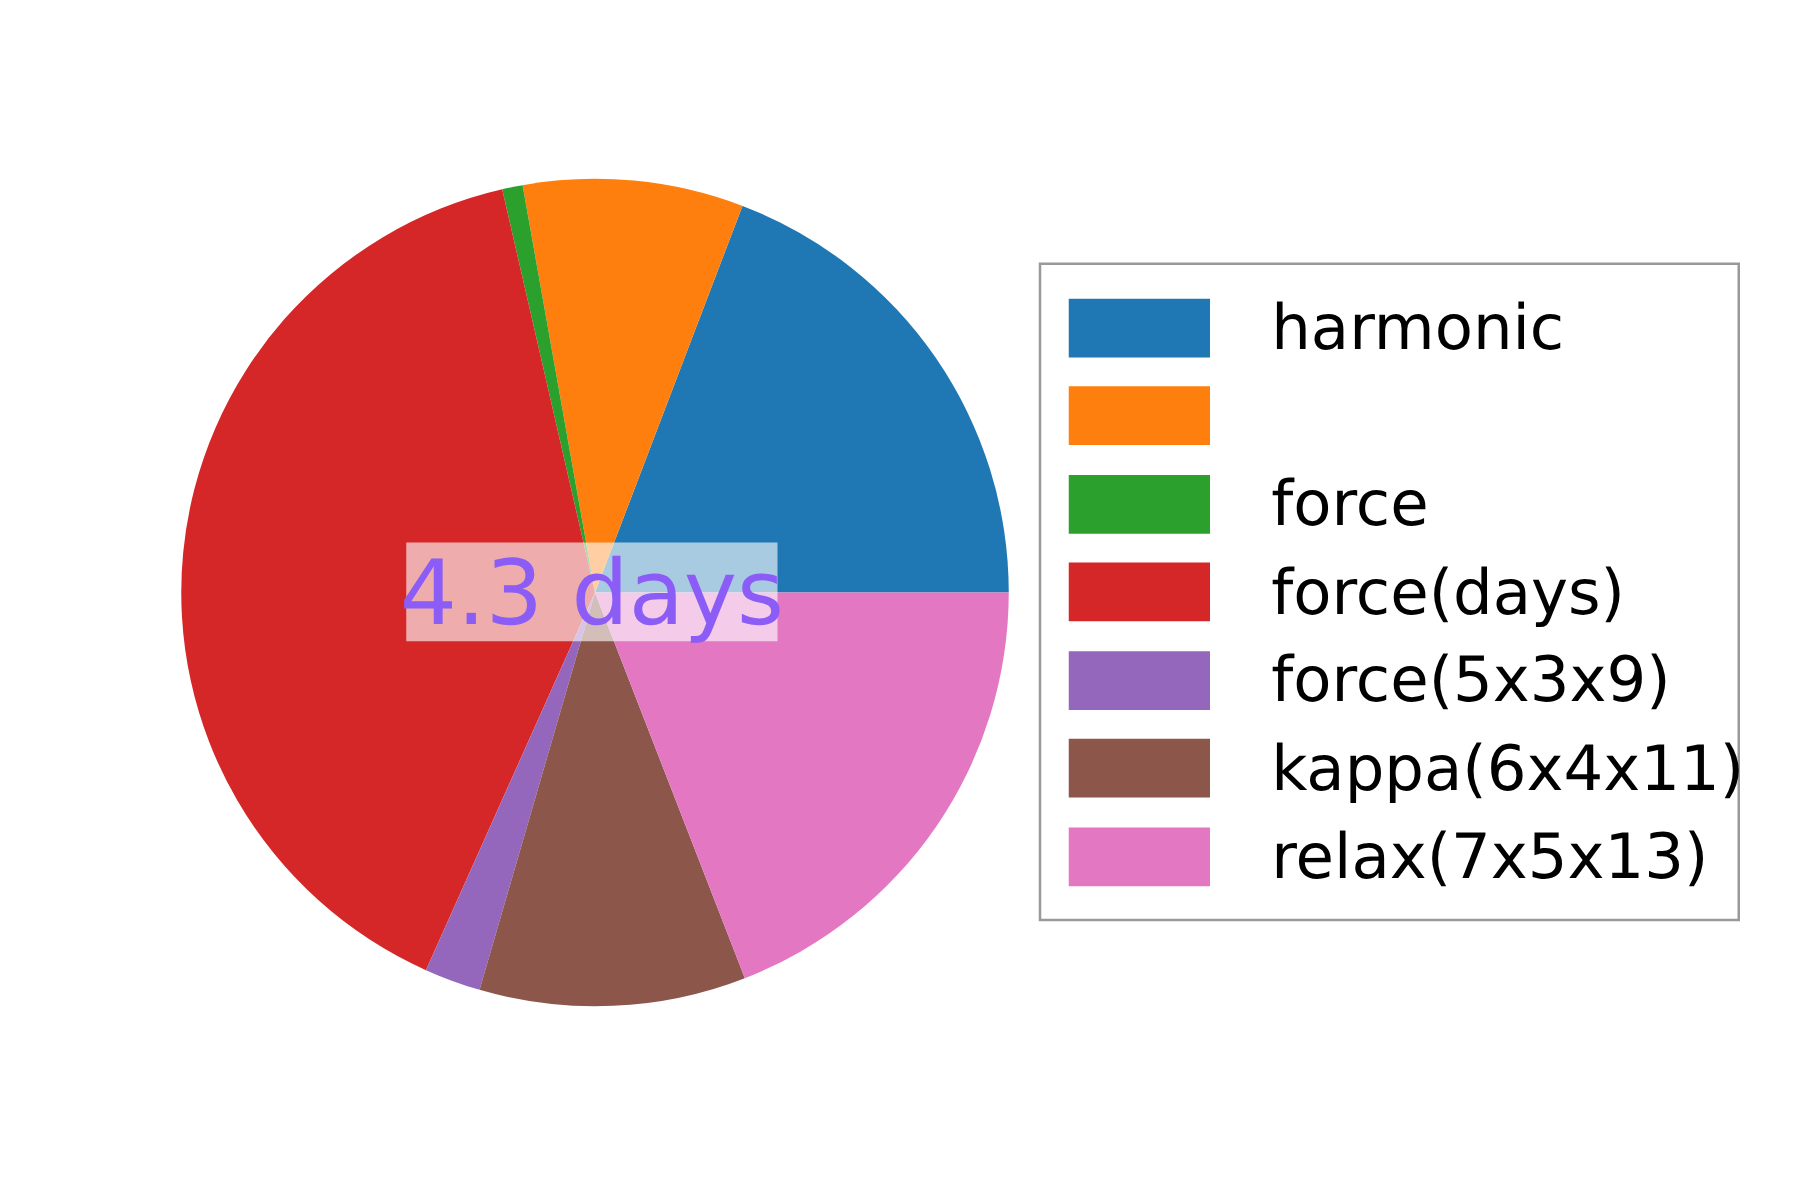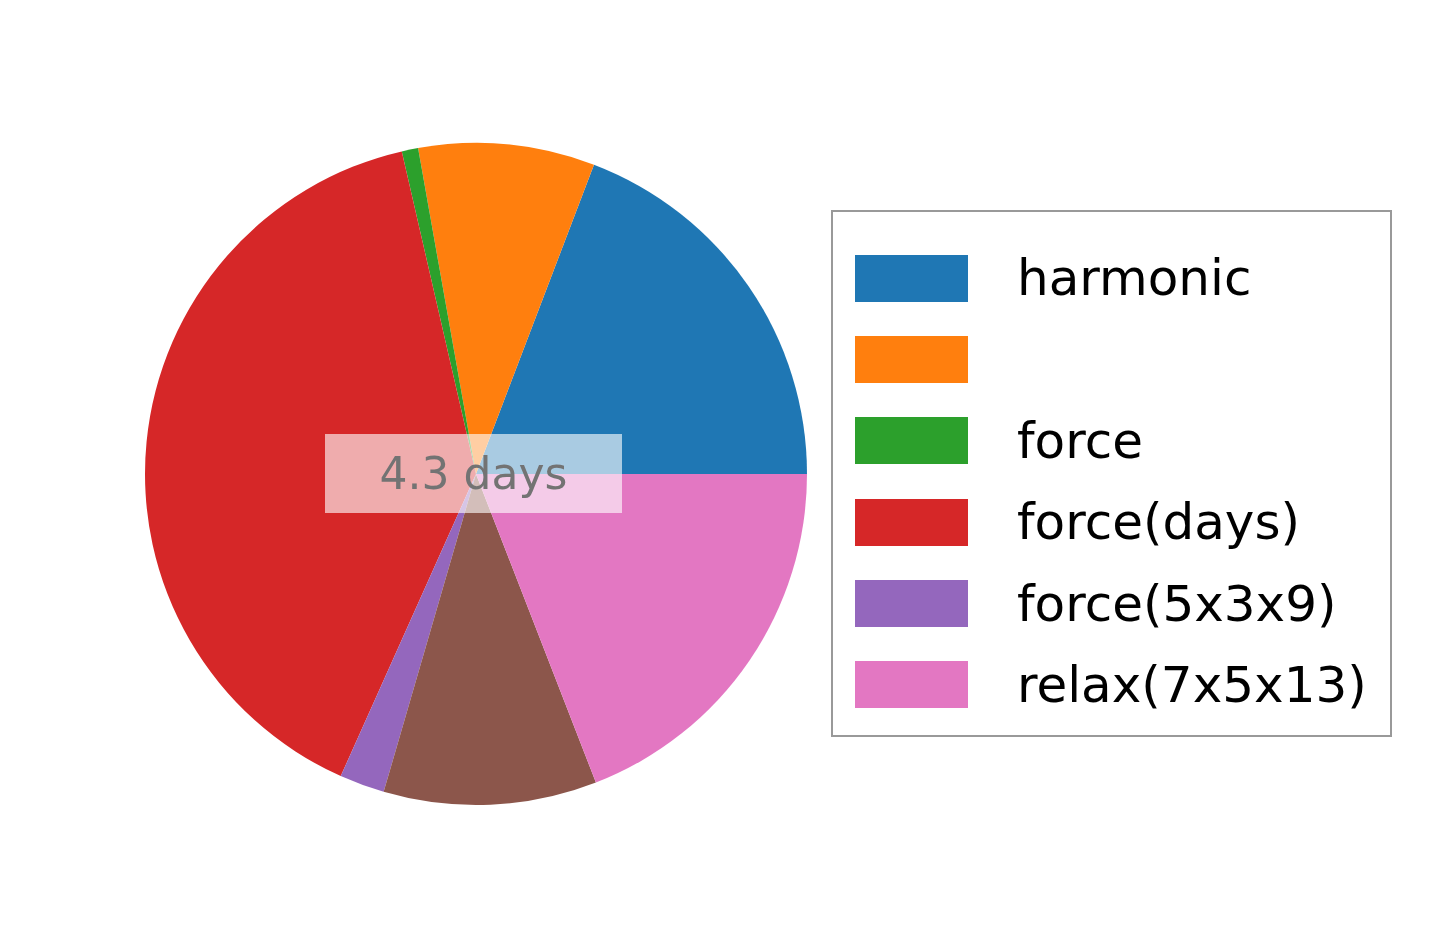--- a/index.html
+++ b/index.html
@@ -42,37 +42,37 @@
     width: 297px;
     height: 79px;
     background: rgba(255, 255, 255, 0.62);
     display: flex;
     align-items: center;
     justify-content: center;
     pointer-events: none;
   }
   #center-label-text {
     font-family: "DejaVu Sans", sans-serif;
-    font-size: 44px;
+    font-size: 72px;
     line-height: 1;
-    color: #737373;
+    color: #8b5cf6;
     white-space: nowrap;
   }
 
   
   #legend {
     position: absolute;
     left: 831px;
     top: 210px;
     width: 561px;
     height: 527px;
     border: 2px solid #999999;
     background: #ffffff;
     box-sizing: border-box;
-    padding: 32px 0 16px 0;
+    padding: 16px 0 16px 0;
     display: flex;
     flex-direction: column;
     justify-content: space-between;
   }
   .legend-row {
     display: flex;
     align-items: center;
     height: 68px;
     padding-left: 22px;
   }
@@ -132,20 +132,24 @@
     <div class="legend-row">
       <span class="legend-swatch" style="background: rgb(214, 39, 40);"></span>
       <span class="legend-label">force(days)</span>
     </div>
 
     <div class="legend-row">
       <span class="legend-swatch" style="background: rgb(148, 103, 189);"></span>
       <span class="legend-label">force(5x3x9)</span>
     </div>
 
+    <div class="legend-row">
+      <span class="legend-swatch" style="background: rgb(140, 86, 75);"></span>
+      <span class="legend-label">kappa(6x4x11)</span>
+    </div>
 
     <div class="legend-row">
       <span class="legend-swatch" style="background: rgb(227, 119, 194);"></span>
       <span class="legend-label">relax(7x5x13)</span>
     </div>
 
   </div>
 </div>
 
 </body></html>

